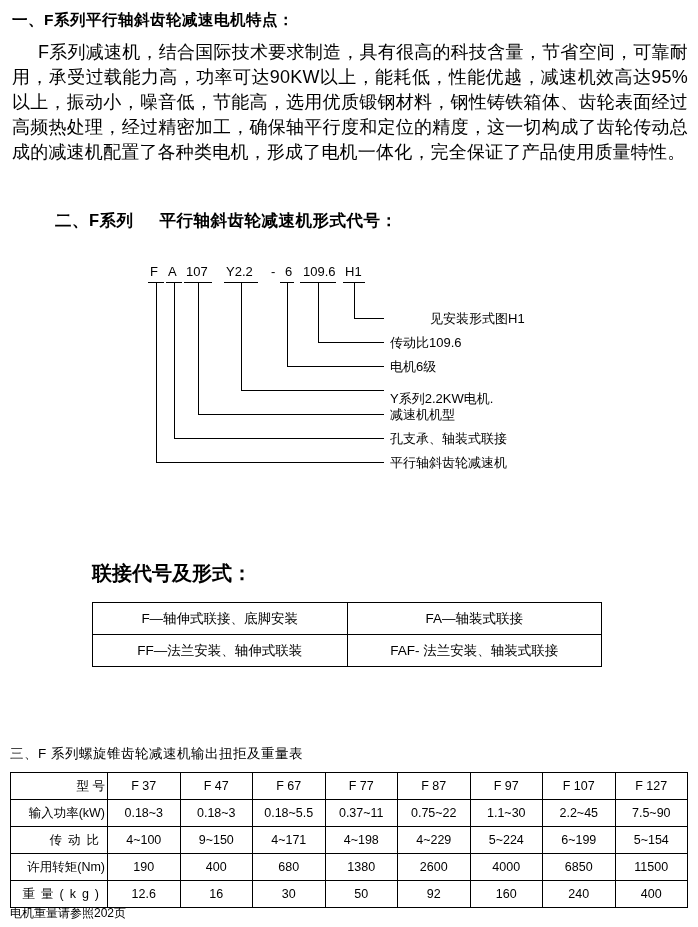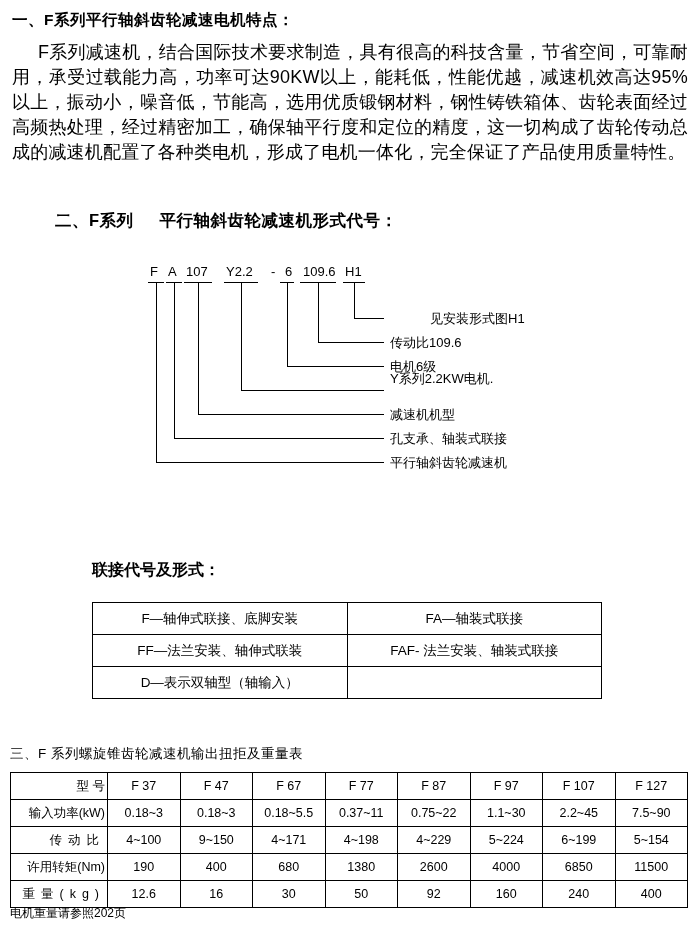--- a/index.html
+++ b/index.html
@@ -96,21 +96,21 @@
     position: absolute;
     font-size: 13px;
     white-space: nowrap;
   }
 
   
   #conn-head {
     position: absolute;
     left: 92px;
     top: 560px;
-    font-size: 16px;
+    font-size: 20px;
     font-weight: bold;
   }
   #conn-table {
     position: absolute;
     left: 92px;
     top: 602px;
     width: 510px;
     border-collapse: collapse;
     table-layout: fixed;
   }
@@ -212,41 +212,37 @@
 
     <div class="leader" style="left:174px; top:32px; height:156px;"></div>
     <div class="leader-h" style="left:174px; top:188px; width:210px;"></div>
 
     <div class="leader" style="left:156px; top:32px; height:180px;"></div>
     <div class="leader-h" style="left:156px; top:212px; width:228px;"></div>
 
     <span class="leg-label" style="left:386px; top:60px;margin-left:44px;">见安装形式图H1</span>
     <span class="leg-label" style="left:390px; top:84px;">传动比109.6</span>
     <span class="leg-label" style="left:390px; top:108px;">电机6级</span>
-    <span class="leg-label" style="left:390px; top:120px;text-align:center;">Y系列2.2KW电机.</span>
+    <span class="leg-label" style="left:390px; top:140px;text-align:center;">Y系列2.2KW电机.</span>
     <span class="leg-label" style="left:390px; top:156px;">减速机机型</span>
     <span class="leg-label" style="left:390px; top:180px;">孔支承、轴装式联接</span>
     <span class="leg-label" style="left:390px; top:204px;">平行轴斜齿轮减速机</span>
   </div>
 
   <div id="conn-head">联接代号及形式：</div>
 
   <table id="conn-table">
     <tbody>
       <tr>
         <td>F—轴伸式联接、底脚安装</td>
         <td>FA—轴装式联接</td>
       </tr>
       <tr>
         <td>FF—法兰安装、轴伸式联装</td>
         <td>FAF- 法兰安装、轴装式联接</td>
-      </tr>
-      <tr>
-        <td>D—表示双轴型（轴输入）</td>
-        <td class="blank"></td>
       </tr>
     </tbody>
   </table>
 
   <div class="sec-head" id="sec3-head">三、F 系列螺旋锥齿轮减速机输出扭拒及重量表</div>
 
   <table id="spec-table">
     <tbody>
       <tr>
         <td class="rowhead">型    号</td>

